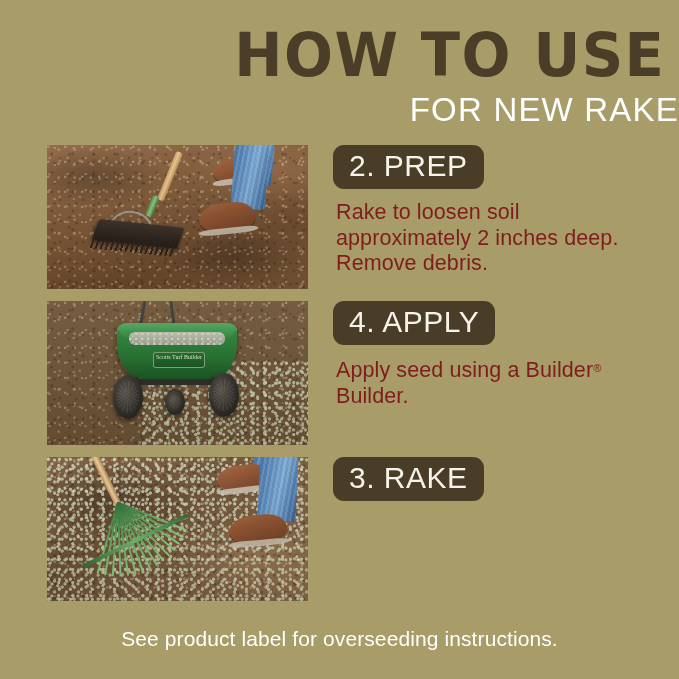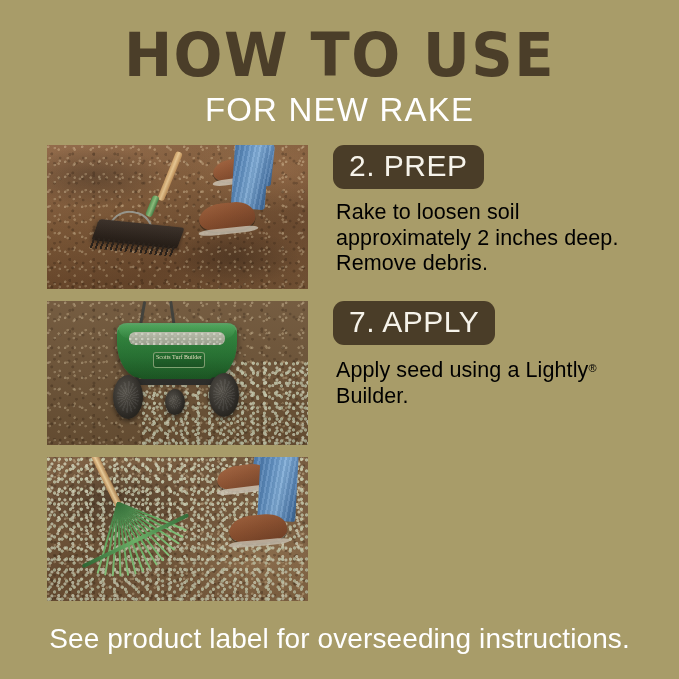--- a/index.html
+++ b/index.html
@@ -19,21 +19,21 @@
     background: #a89c69;
     overflow: hidden;
   }
 
   
   .header {
     position: absolute;
     left: 0;
     top: 0;
     width: 679px;
-    text-align: center;
+    text-align: right;
   }
   .title {
     margin: 0;
     padding-top: 24px;
     font-size: 60px;
     line-height: 62px;
     font-weight: 700;
     letter-spacing: 1.5px;
     color: #4b3e29;
     font-family: "DejaVu Sans", sans-serif;
@@ -333,41 +333,41 @@
     padding: 5px 16px 7px 16px;
     font-size: 30px;
     line-height: 32px;
     letter-spacing: 0.5px;
     font-weight: 400;
     font-family: "Liberation Sans", sans-serif;
     white-space: nowrap;
   }
   .body {
     margin: 11px 0 0 3px;
-    color: #000000;
+    color: #7f1d1d;
     font-size: 21.5px;
     line-height: 25.5px;
     letter-spacing: 0.1px;
     font-weight: 400;
     max-width: 300px;
   }
   .body sup {
     font-size: 11px;
     vertical-align: 5px;
   }
 
   
   .footer {
     position: absolute;
     left: 0;
     top: 626px;
     width: 679px;
     text-align: center;
     color: #ffffff;
-    font-size: 28px;
+    font-size: 21px;
     line-height: 26px;
     letter-spacing: 0.1px;
   }
 </style>
 </head>
 <body>
 
 <div id="poster">
 
   <div class="header">
@@ -424,22 +424,22 @@
           <div class="frame-bar" style="left:104px; top:64px; width:6px; height:22px; transform:rotate(-18deg);"></div>
           <div class="wheel" style="left:4px; top:62px;"></div>
           <div class="wheel" style="left:100px; top:60px;"></div>
           <div class="wheel" style="left:56px; top:76px; width:20px; height:26px;"></div>
         </div>
 
         <div class="photo-gloss"></div>
       </div>
     </div>
     <div class="textcol">
-      <div class="badge">7. APPLY</div>
-      <div class="body"><span>Apply seed using a Lightly</span><sup>®</sup><span> Builder.</span></div>
+      <div class="badge">4. APPLY</div>
+      <div class="body"><span>Apply seed using a Builder</span><sup>®</sup><span> Builder.</span></div>
     </div>
   </div>
 
   <div class="step-row r3">
     <div class="photo">
       <div class="scene">
         <div class="soil-c"></div>
         <div class="grain"></div>
         <div class="grain seeds"></div>
 
@@ -469,18 +469,19 @@
           <div class="tine" style="transform:rotate(30deg);"></div>
           <div class="tine" style="transform:rotate(36deg);"></div>
           <div class="tine" style="transform:rotate(42deg);"></div>
           <div class="brace" style="top:40px;"></div>
         </div>
 
         <div class="photo-gloss"></div>
       </div>
     </div>
     <div class="textcol">
+      <div class="badge">3. RAKE</div>
     </div>
   </div>
 
   <div class="footer">See product label for overseeding instructions.</div>
 
 </div>
 
 </body></html>

